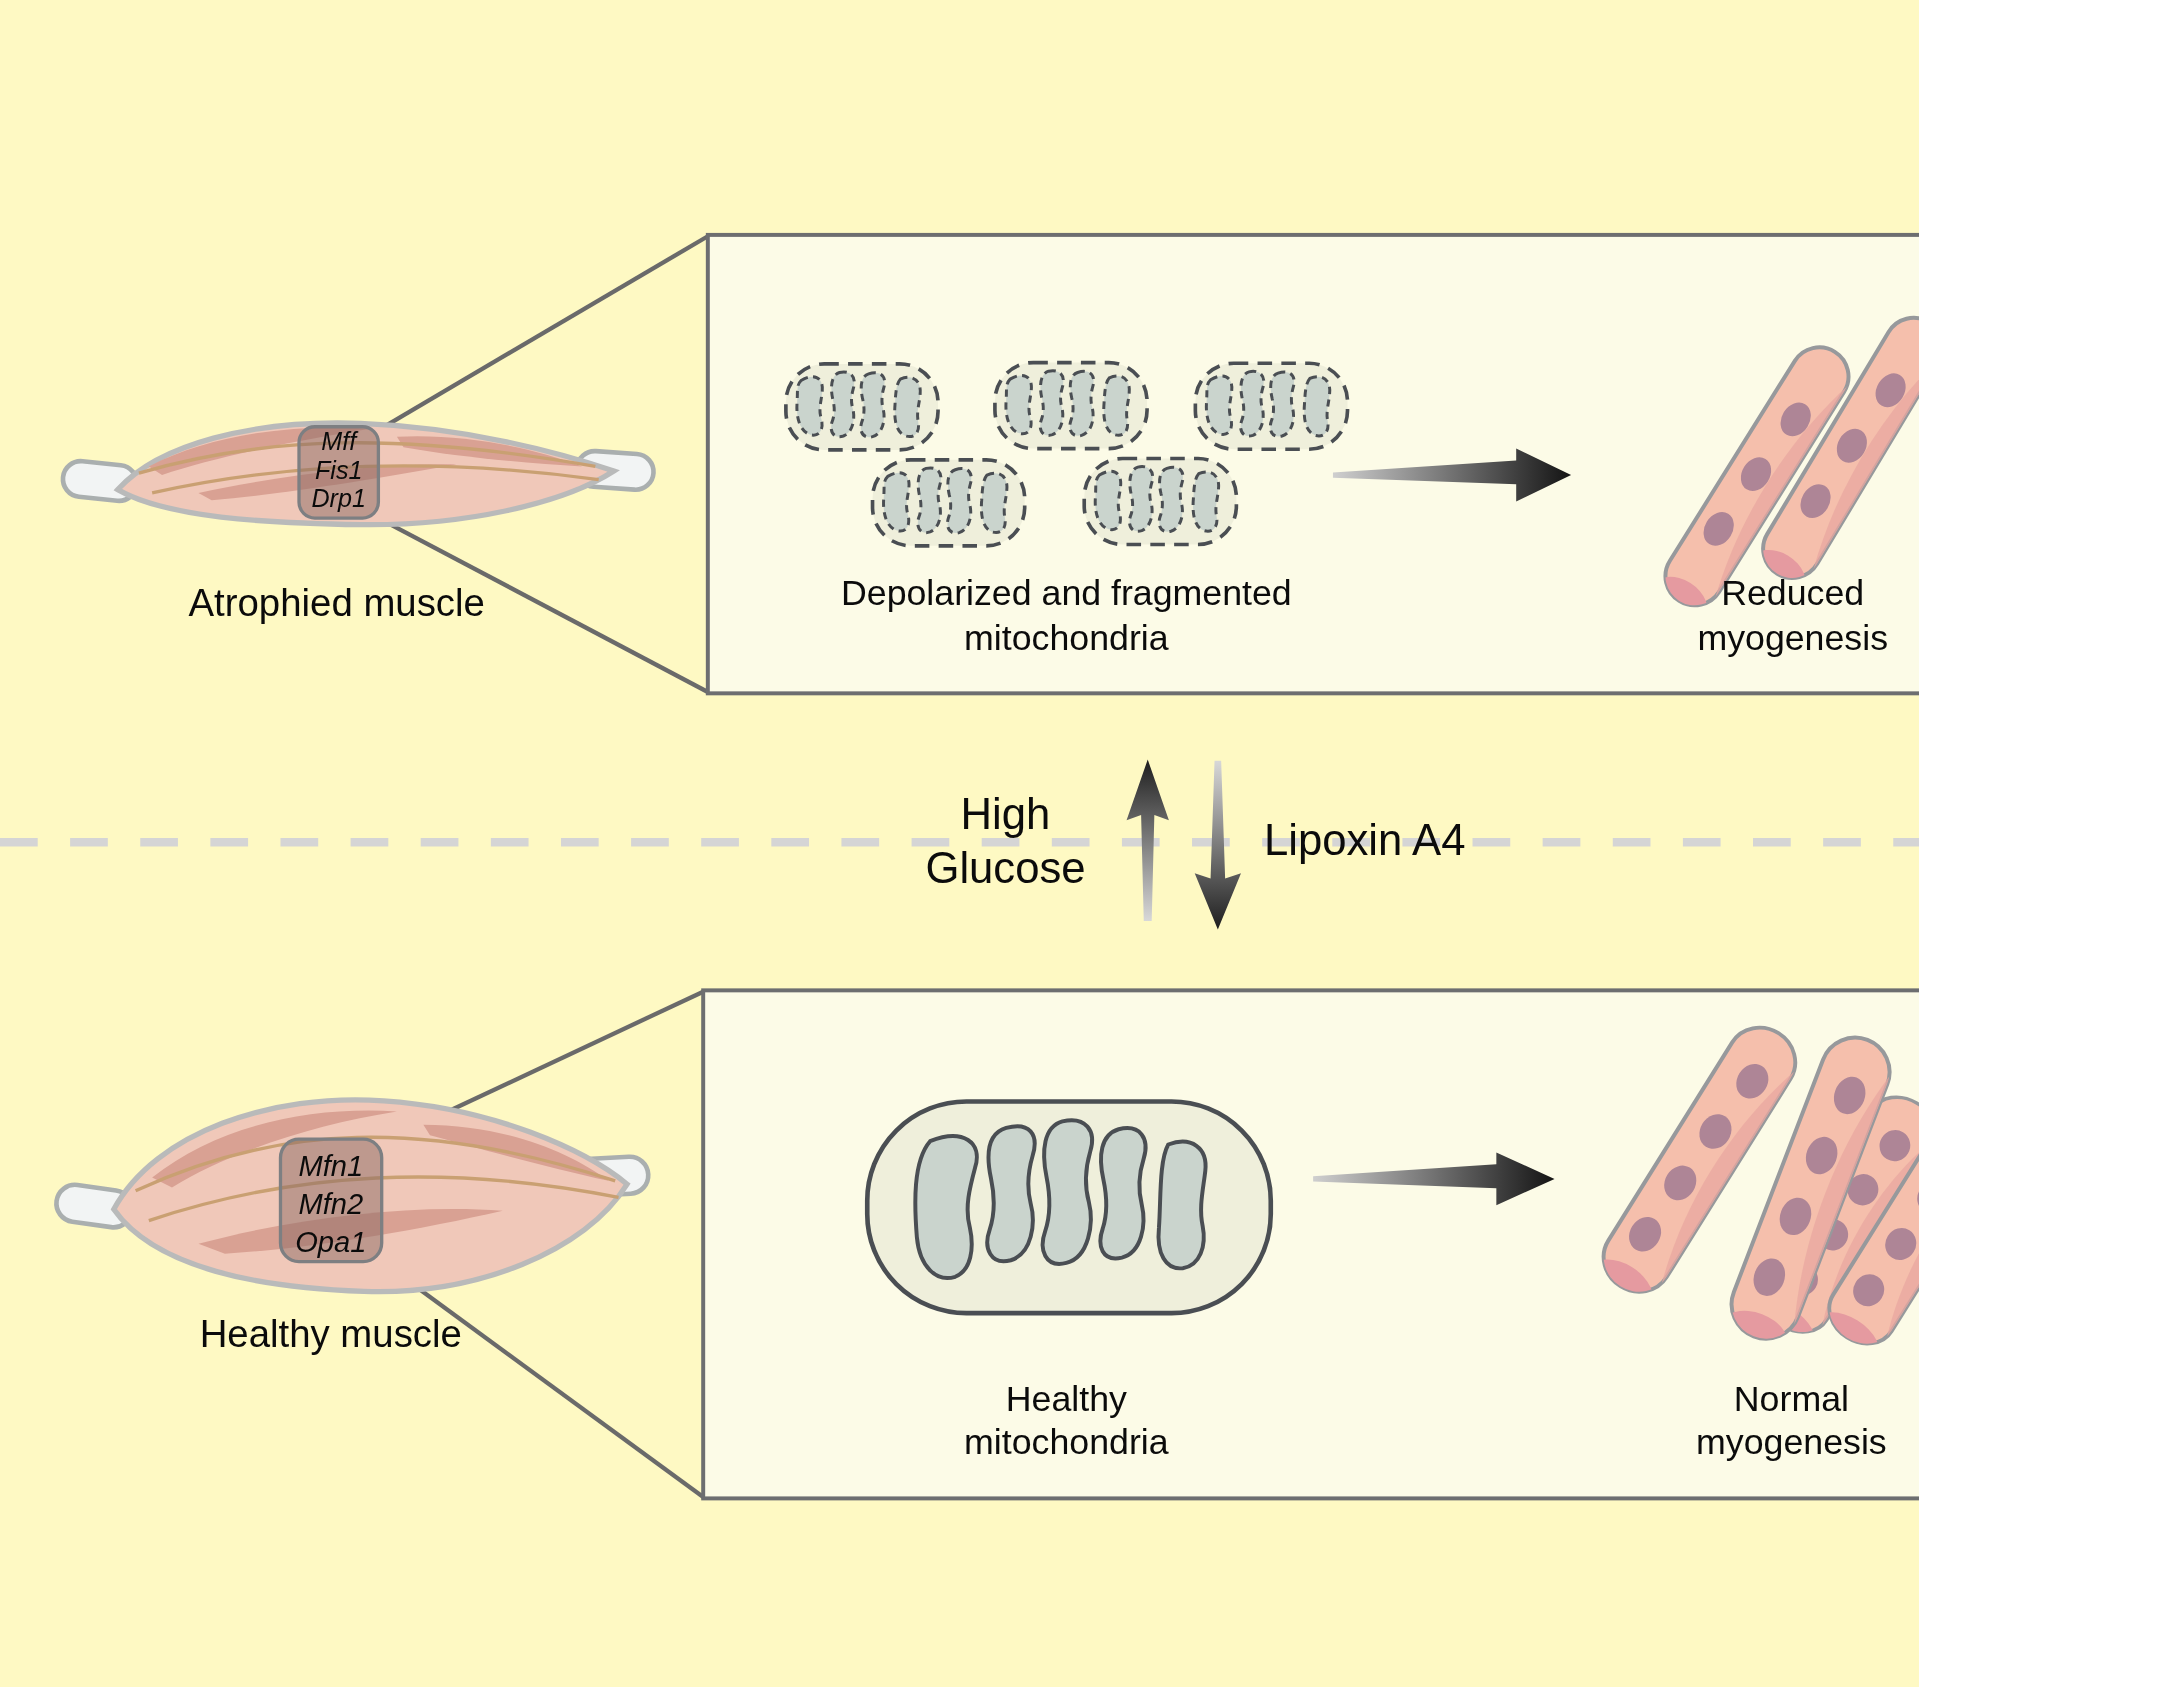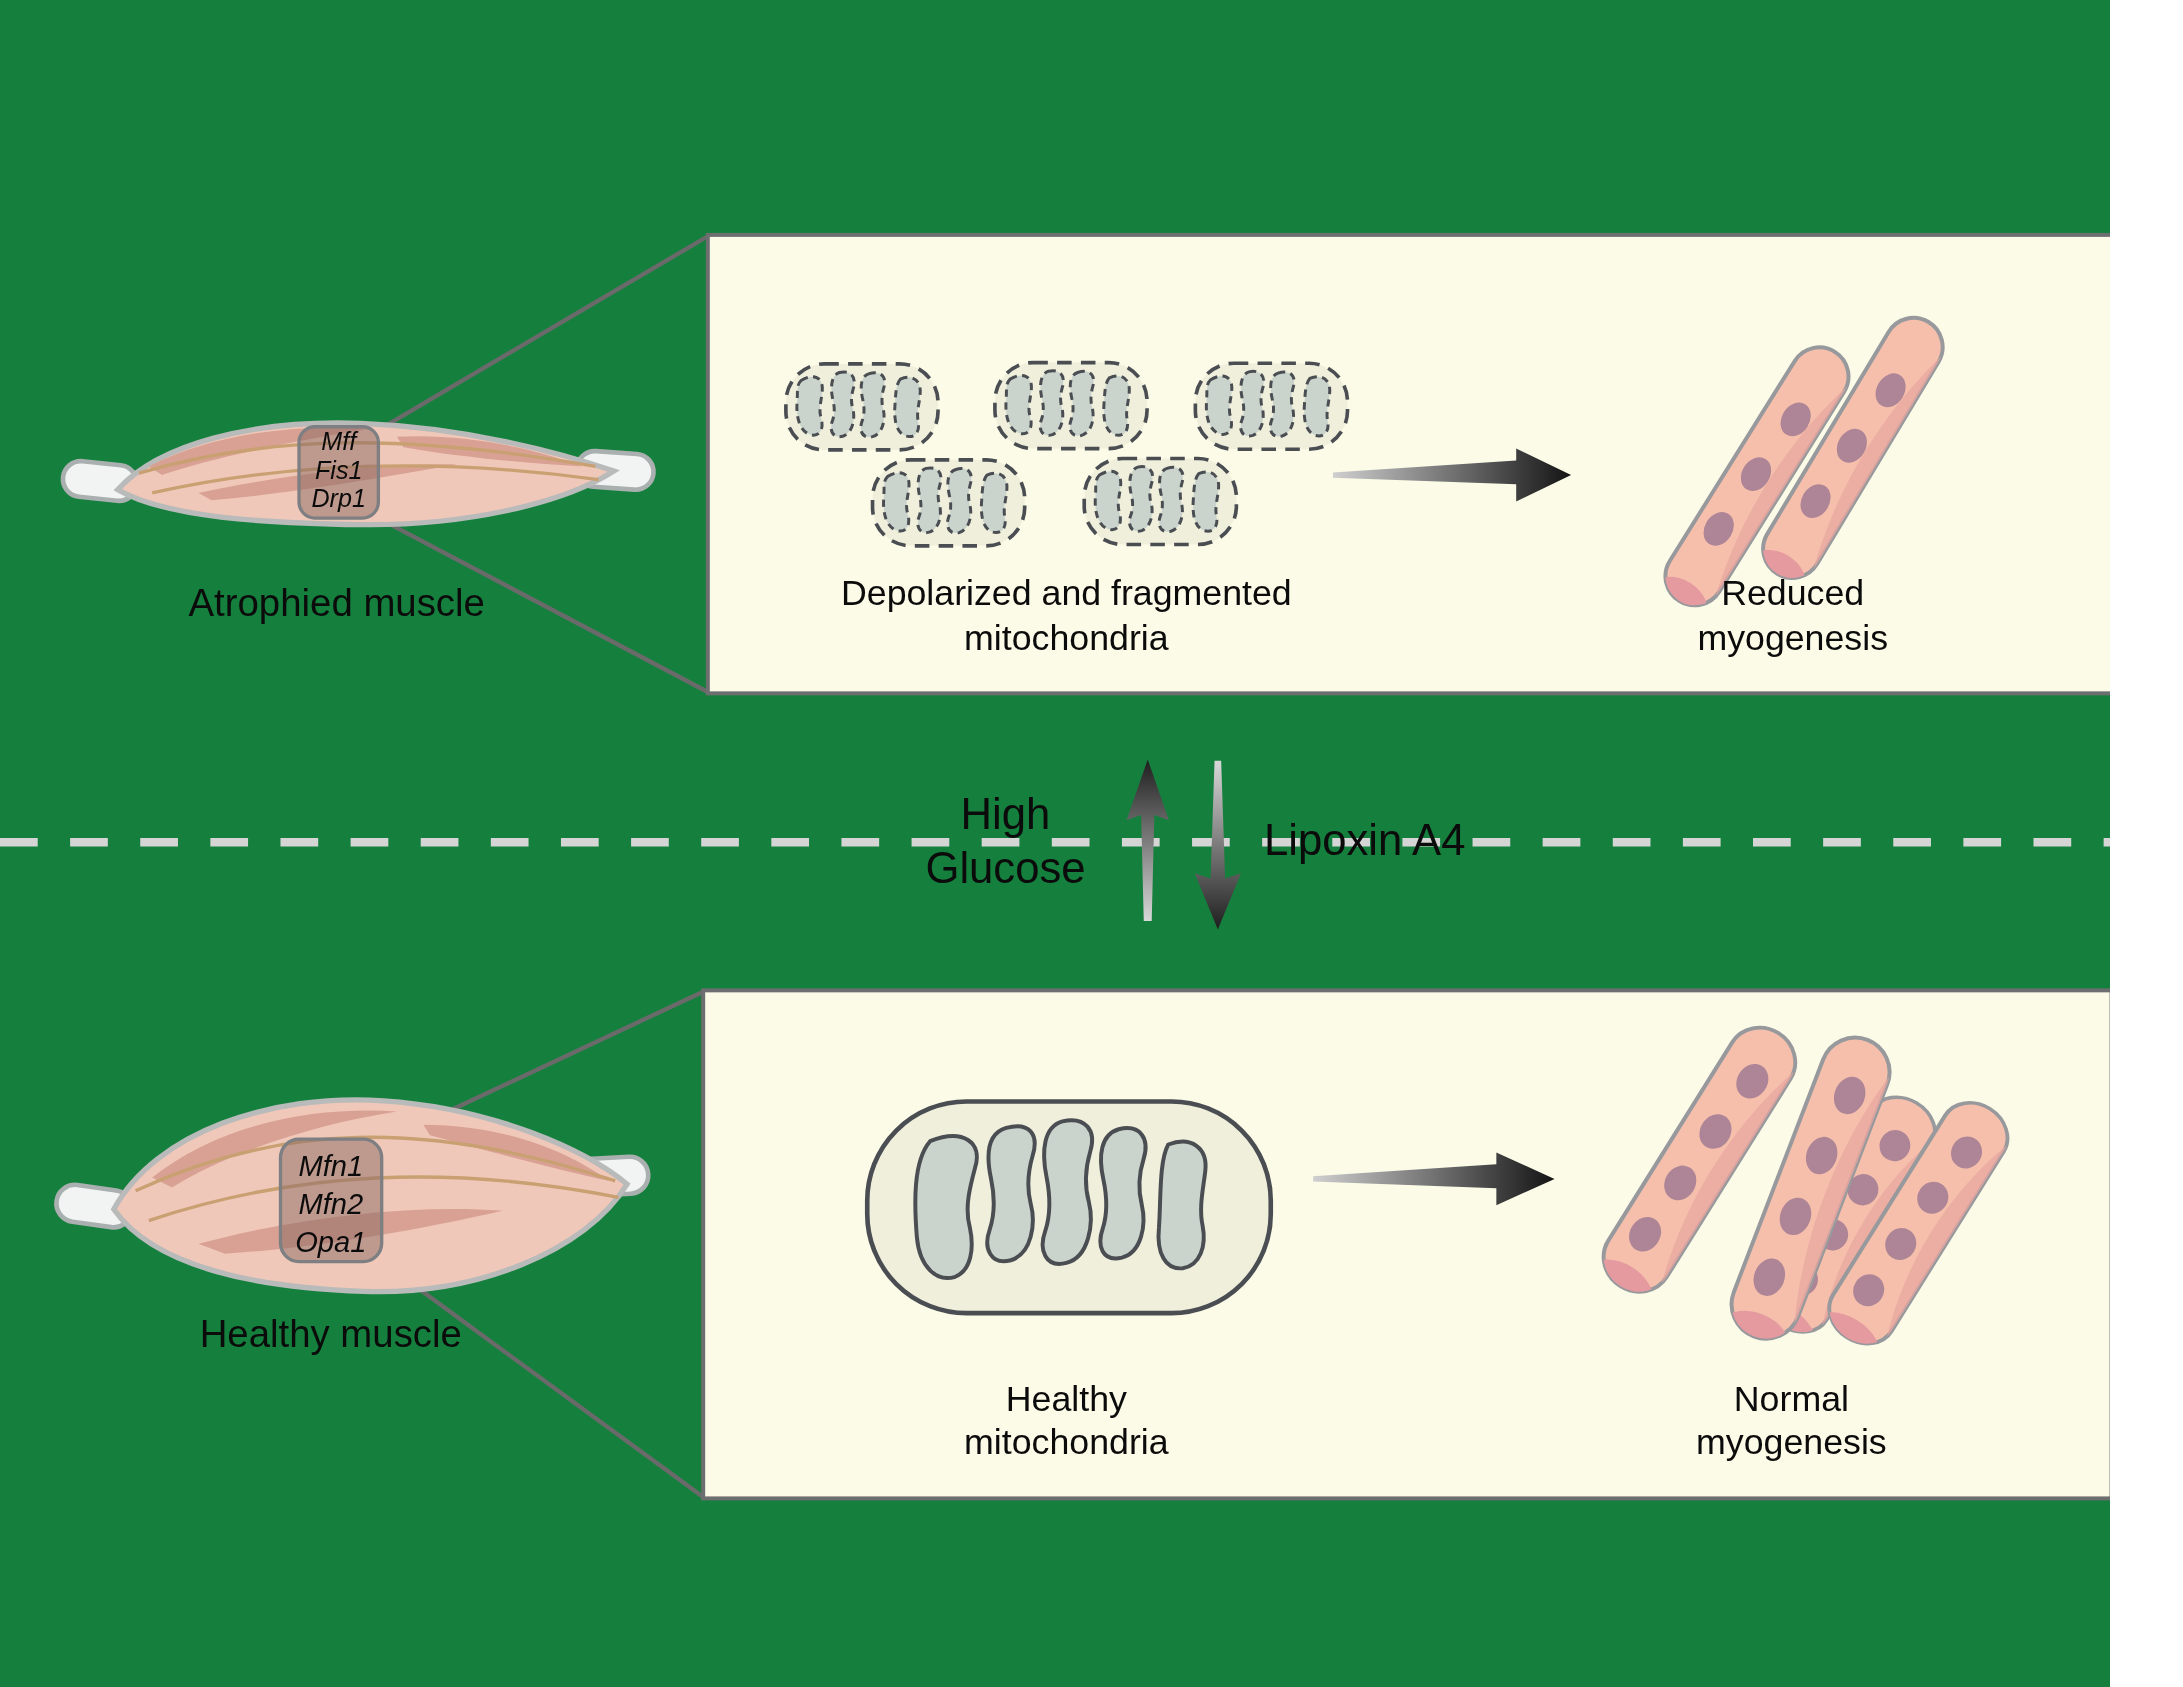--- a/index.html
+++ b/index.html
@@ -1,16 +1,16 @@
 <!DOCTYPE html>
 <html style="font-size:10.6px"><head>
 <meta charset="utf-8">
 <style>
   html,body{margin:0;padding:0;background:#ffffff;}
-  .canvas{position:relative;width:2110px;height:1687px;background:#15803d;overflow:hidden;}
+  .canvas{position:relative;width:1919px;height:1687px;background:#fef9c3;overflow:hidden;}
   svg{display:block;}
   text{font-family:"Liberation Sans", sans-serif;fill:#0B0B0B;}
   .caption{font-size:54px;}
   .muscle-caption{font-size:58px;}
   .gene{font-style:italic;}
   .treatment{font-size:66px;}
 </style>
 </head>
 <body>
 

